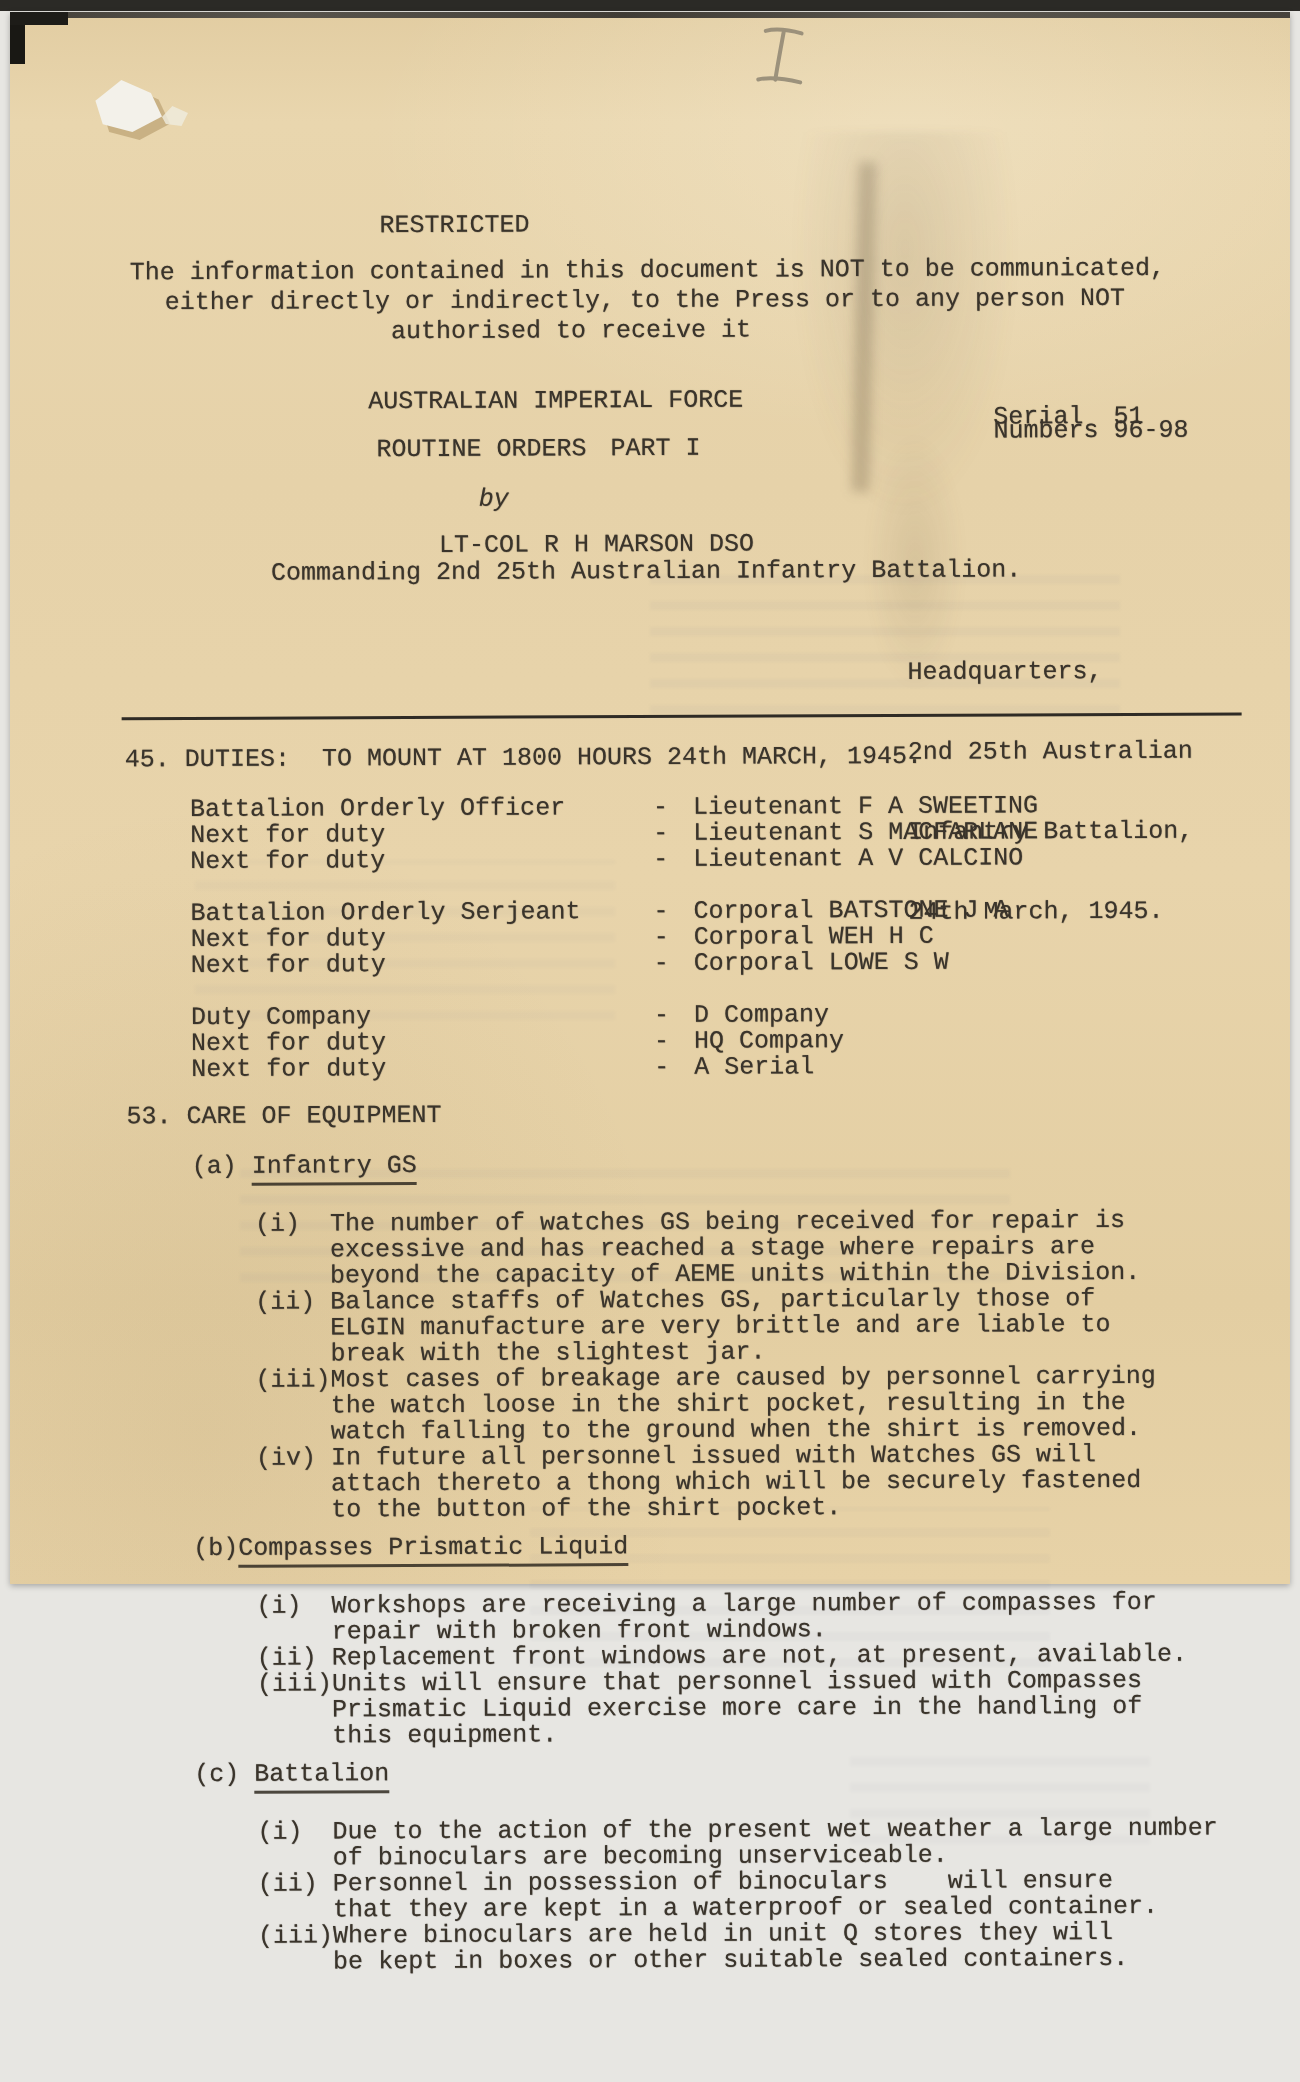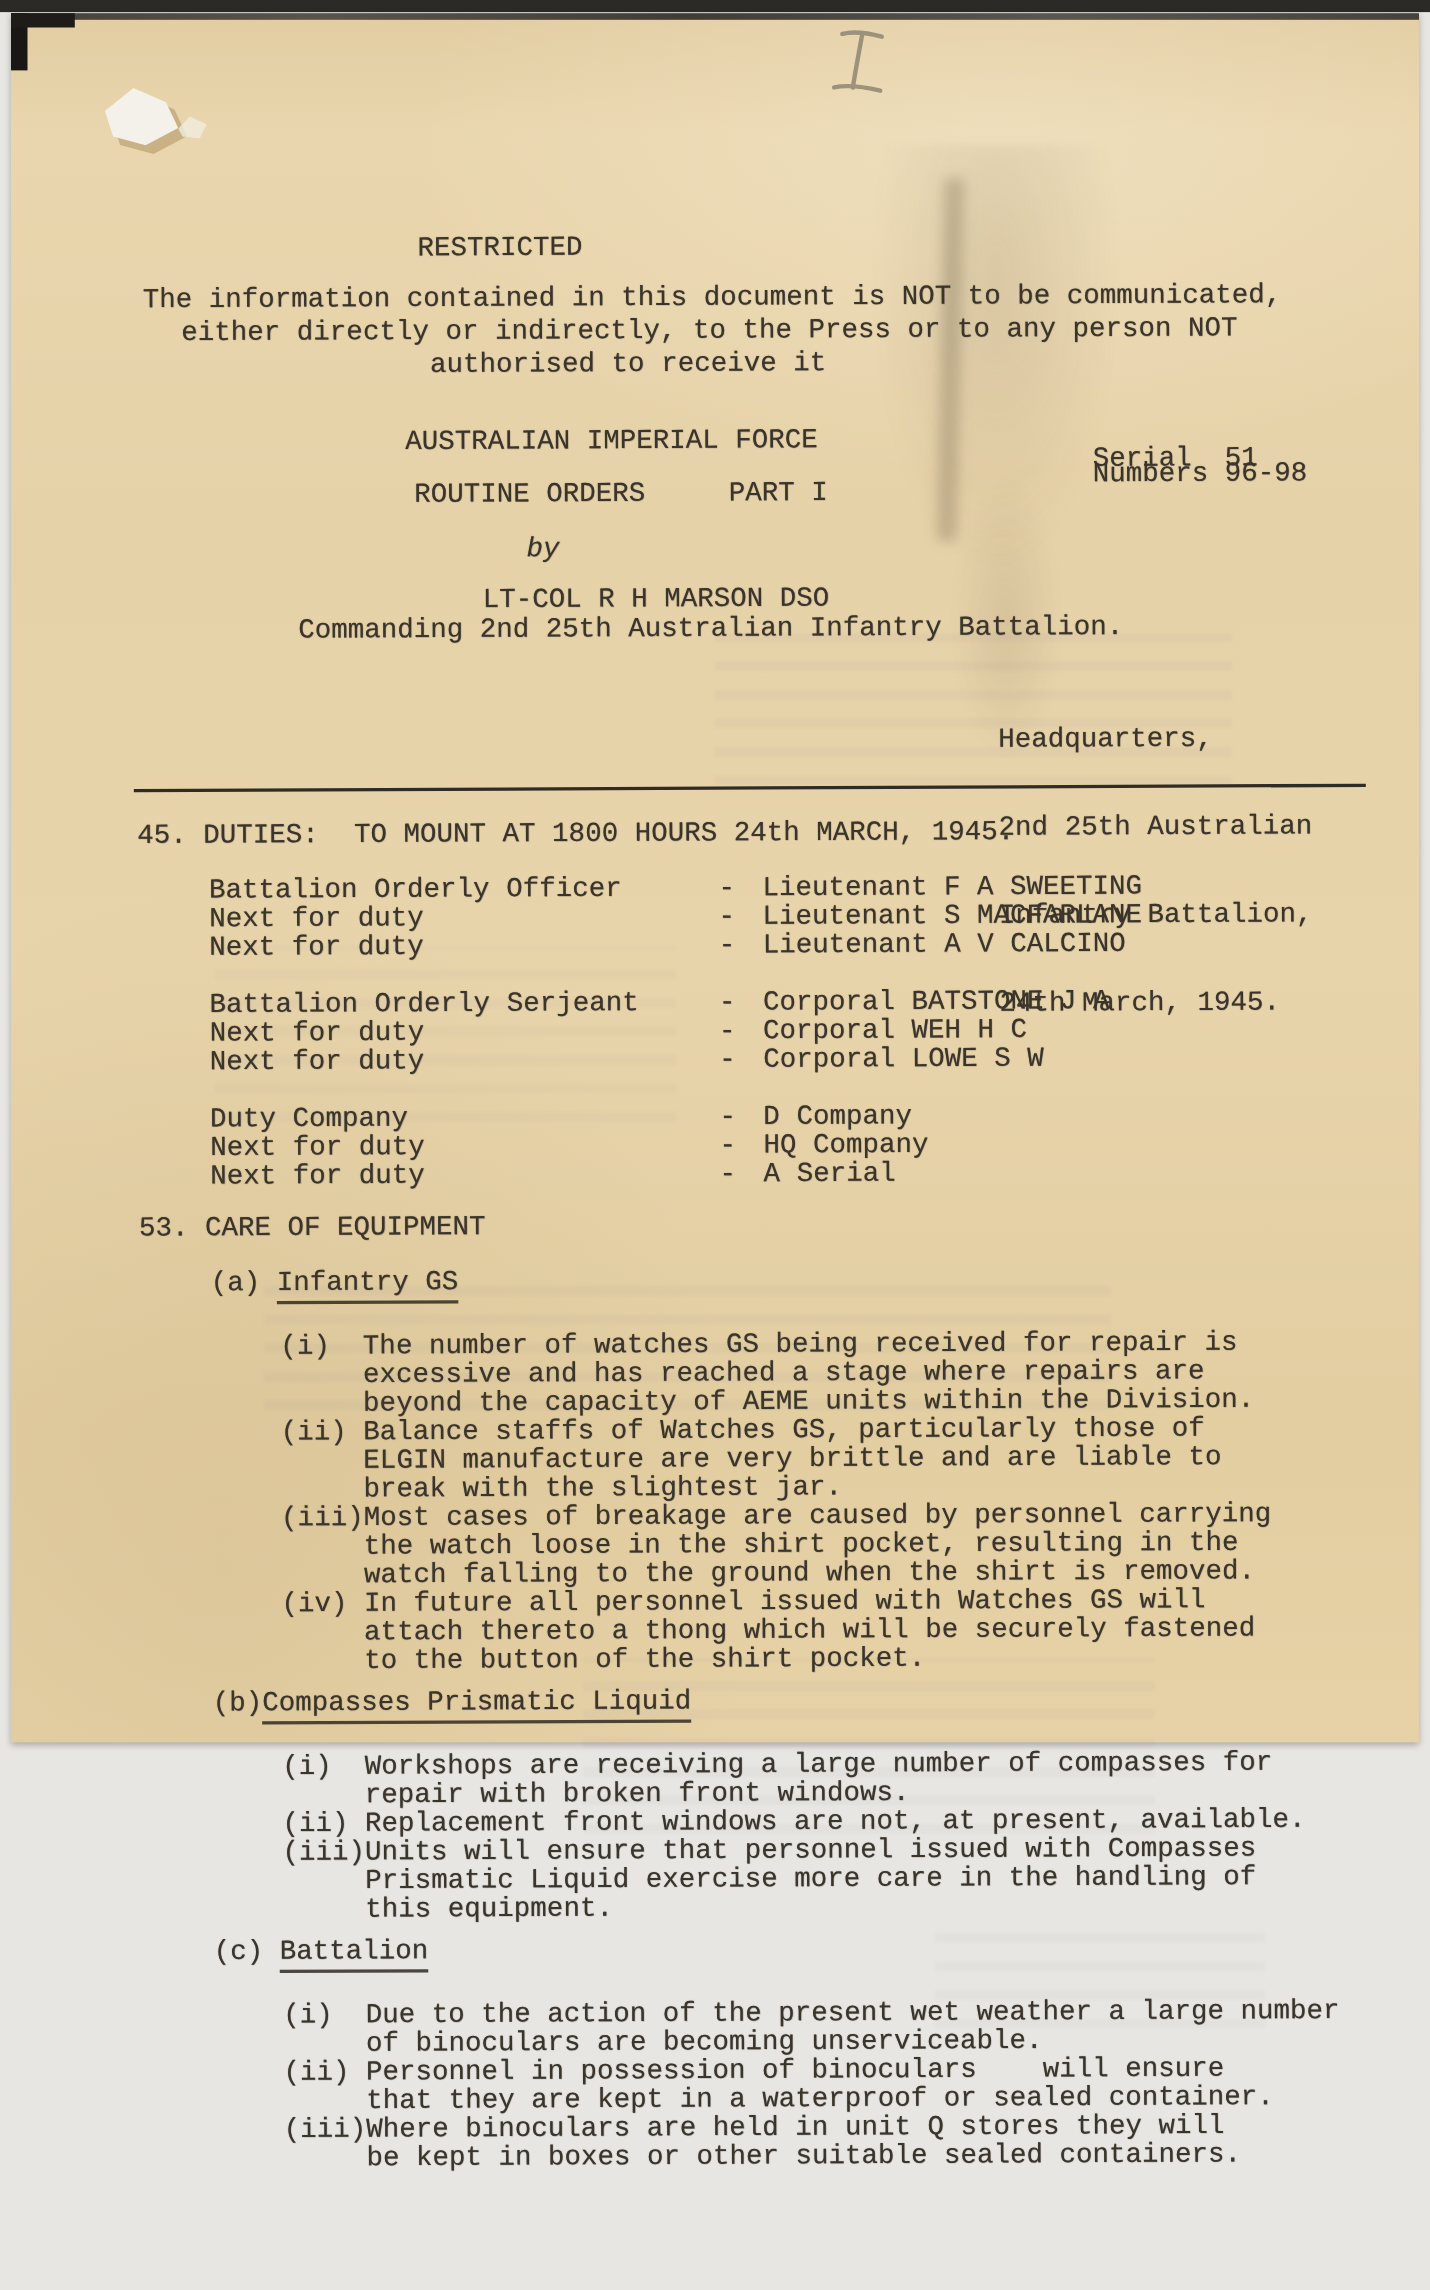--- a/index.html
+++ b/index.html
@@ -109,21 +109,21 @@
 
     <div class="t" style="left:122px;top:246px;">The information contained in this document is NOT to be communicated,</div>
     <div class="t" style="left:157px;top:276px;">either directly or indirectly, to the Press or to any person NOT</div>
     <div class="t" style="left:383px;top:306px;">authorised to receive it</div>
 
     <div class="t" style="left:360px;top:376px;">AUSTRALIAN IMPERIAL FORCE</div>
 
     <div class="t" style="left:985px;top:378px;margin-top:16px;">Serial  51</div>
     <div class="t" style="left:985px;top:408px;">Numbers 96-98</div>
 
-    <div class="t" style="left:368px;top:424px;"><span>ROUTINE ORDERS</span><span style="margin-left:76px;">PART I</span></div>
+    <div class="t" style="left:368px;top:424px;"><span>ROUTINE ORDERS</span><span style="margin-left:24px;">PART I</span></div>
 
     <div class="t" style="left:470px;top:474px;font-style:italic;">by</div>
 
     <div class="t" style="left:430px;top:520px;">LT-COL R H MARSON DSO</div>
     <div class="t" style="left:262px;top:547px;">Commanding 2nd 25th Australian Infantry Battalion.</div>
 
     <div class="t" style="left:898px;top:596px;">
       <div class="hq-line">Headquarters,</div>
       <div class="hq-line">2nd 25th Australian</div>
       <div class="hq-line">Infantry Battalion,</div>

